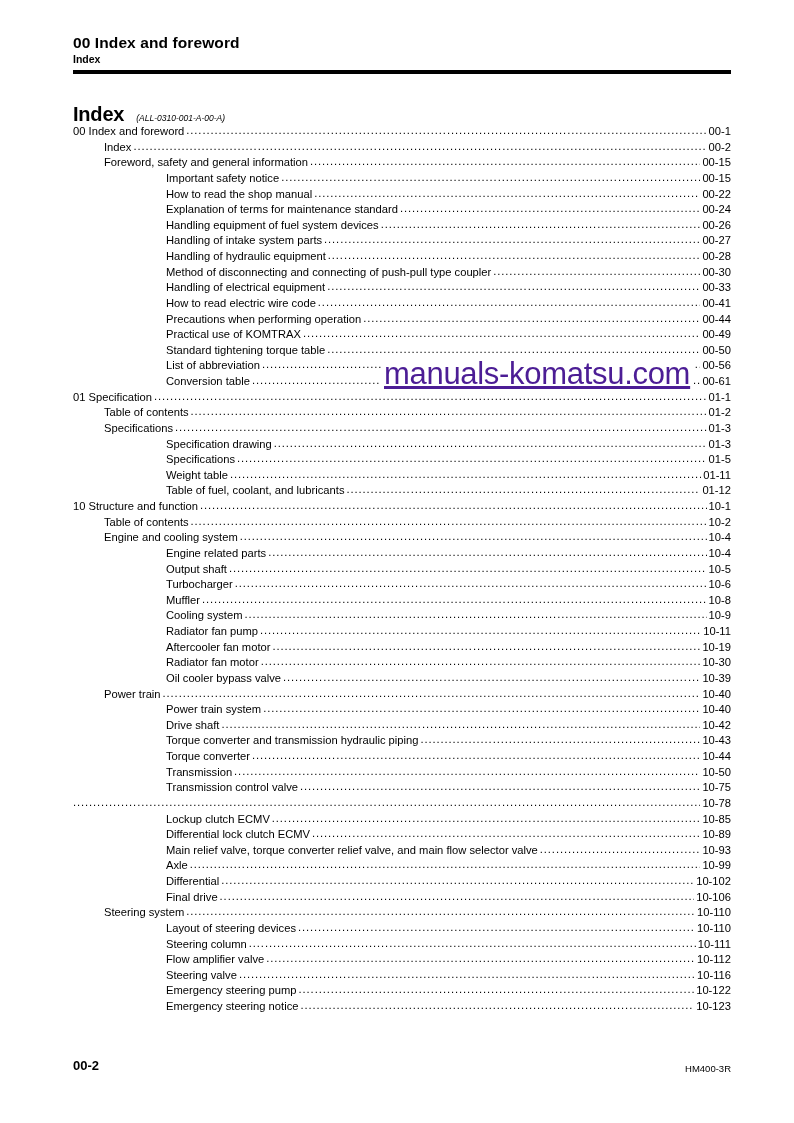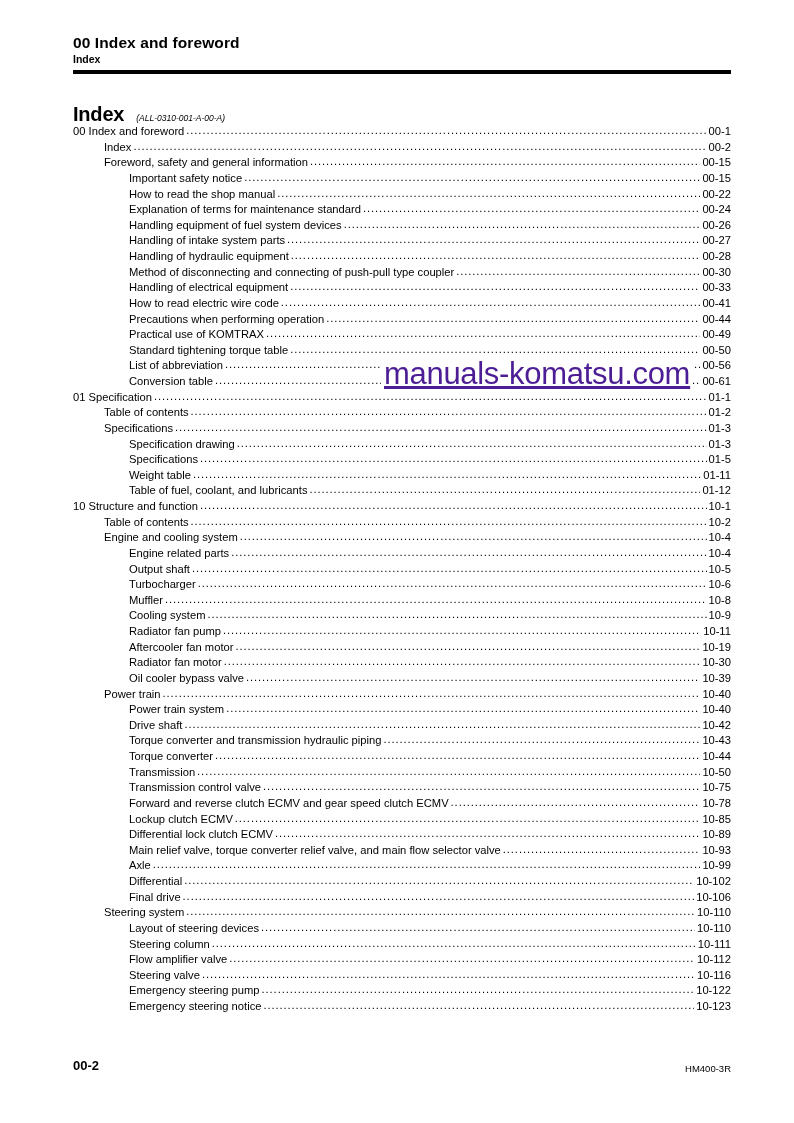--- a/index.html
+++ b/index.html
@@ -105,21 +105,21 @@
   }
   .toc-page {
     flex: 0 0 auto;
     text-align: center;
     padding-left: 2px;
   }
 
   
   .lvl0 .toc-label { margin-left: 0px; }
   .lvl1 .toc-label { margin-left: 31px; }
-  .lvl2 .toc-label { margin-left: 56px; }
+  .lvl2 .toc-label { margin-left: 93px; }
 
   
   .watermark {
     position: absolute;
     left: 365px;
     top: 360px;
     font-size: 31px;
     line-height: 26px;
     color: #4c1d95;
     white-space: nowrap;
@@ -374,21 +374,20 @@
         <span class="toc-label">Transmission</span>
         <span class="toc-dots">..................................................................................................................................................................</span>
         <span class="toc-page">10-50</span>
       </div>
       <div class="toc-entry lvl2">
         <span class="toc-label">Transmission control valve</span>
         <span class="toc-dots">..................................................................................................................................................................</span>
         <span class="toc-page">10-75</span>
       </div>
       <div class="toc-entry lvl2">
-        <span class="toc-label">Forward and reverse clutch ECMV and gear speed clutch ECMV</span>
         <span class="toc-dots">..................................................................................................................................................................</span>
         <span class="toc-page">10-78</span>
       </div>
       <div class="toc-entry lvl2">
         <span class="toc-label">Lockup clutch ECMV</span>
         <span class="toc-dots">..................................................................................................................................................................</span>
         <span class="toc-page">10-85</span>
       </div>
       <div class="toc-entry lvl2">
         <span class="toc-label">Differential lock clutch ECMV</span>

